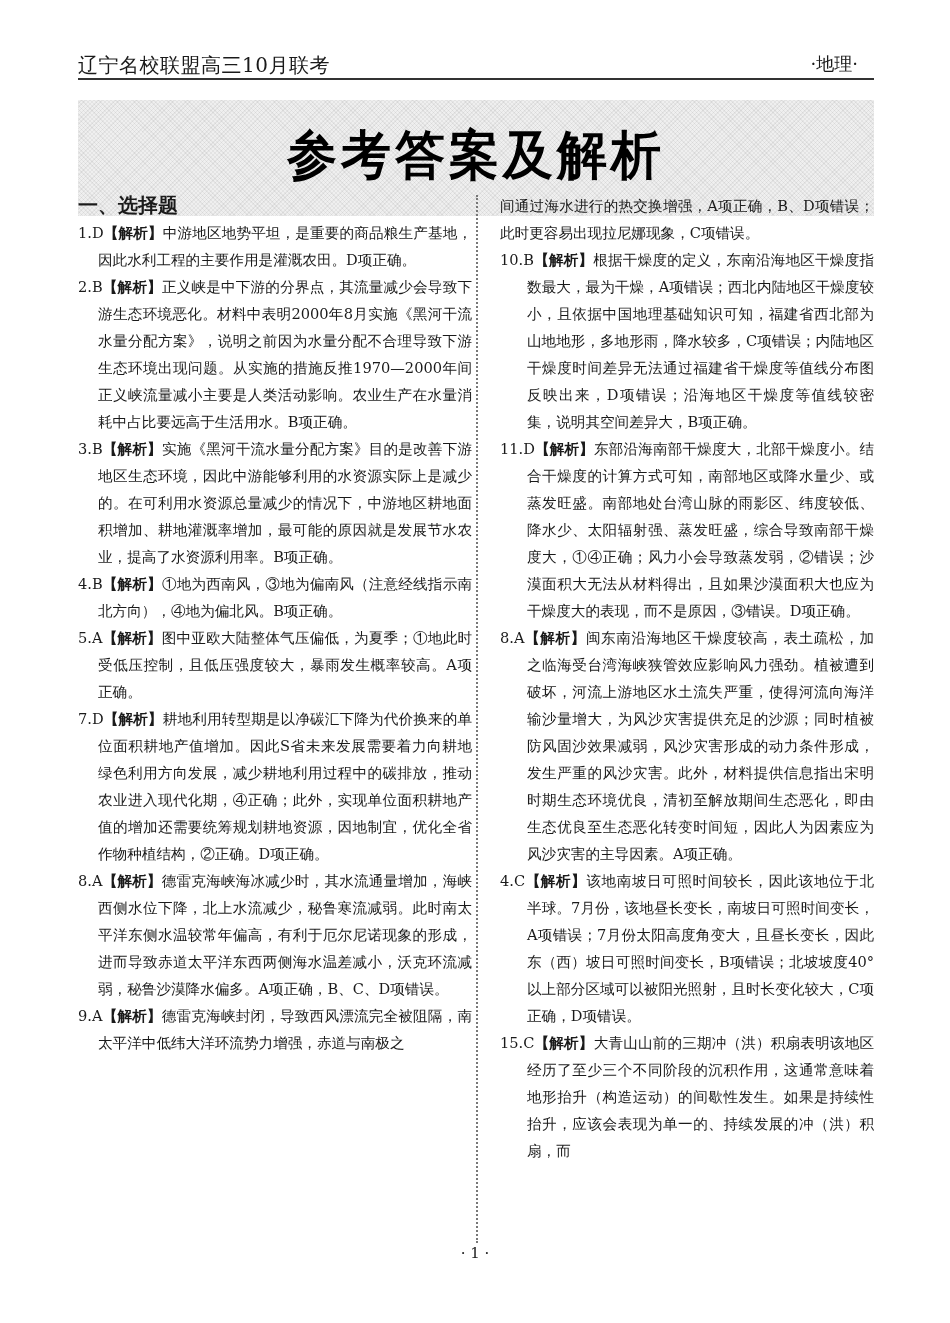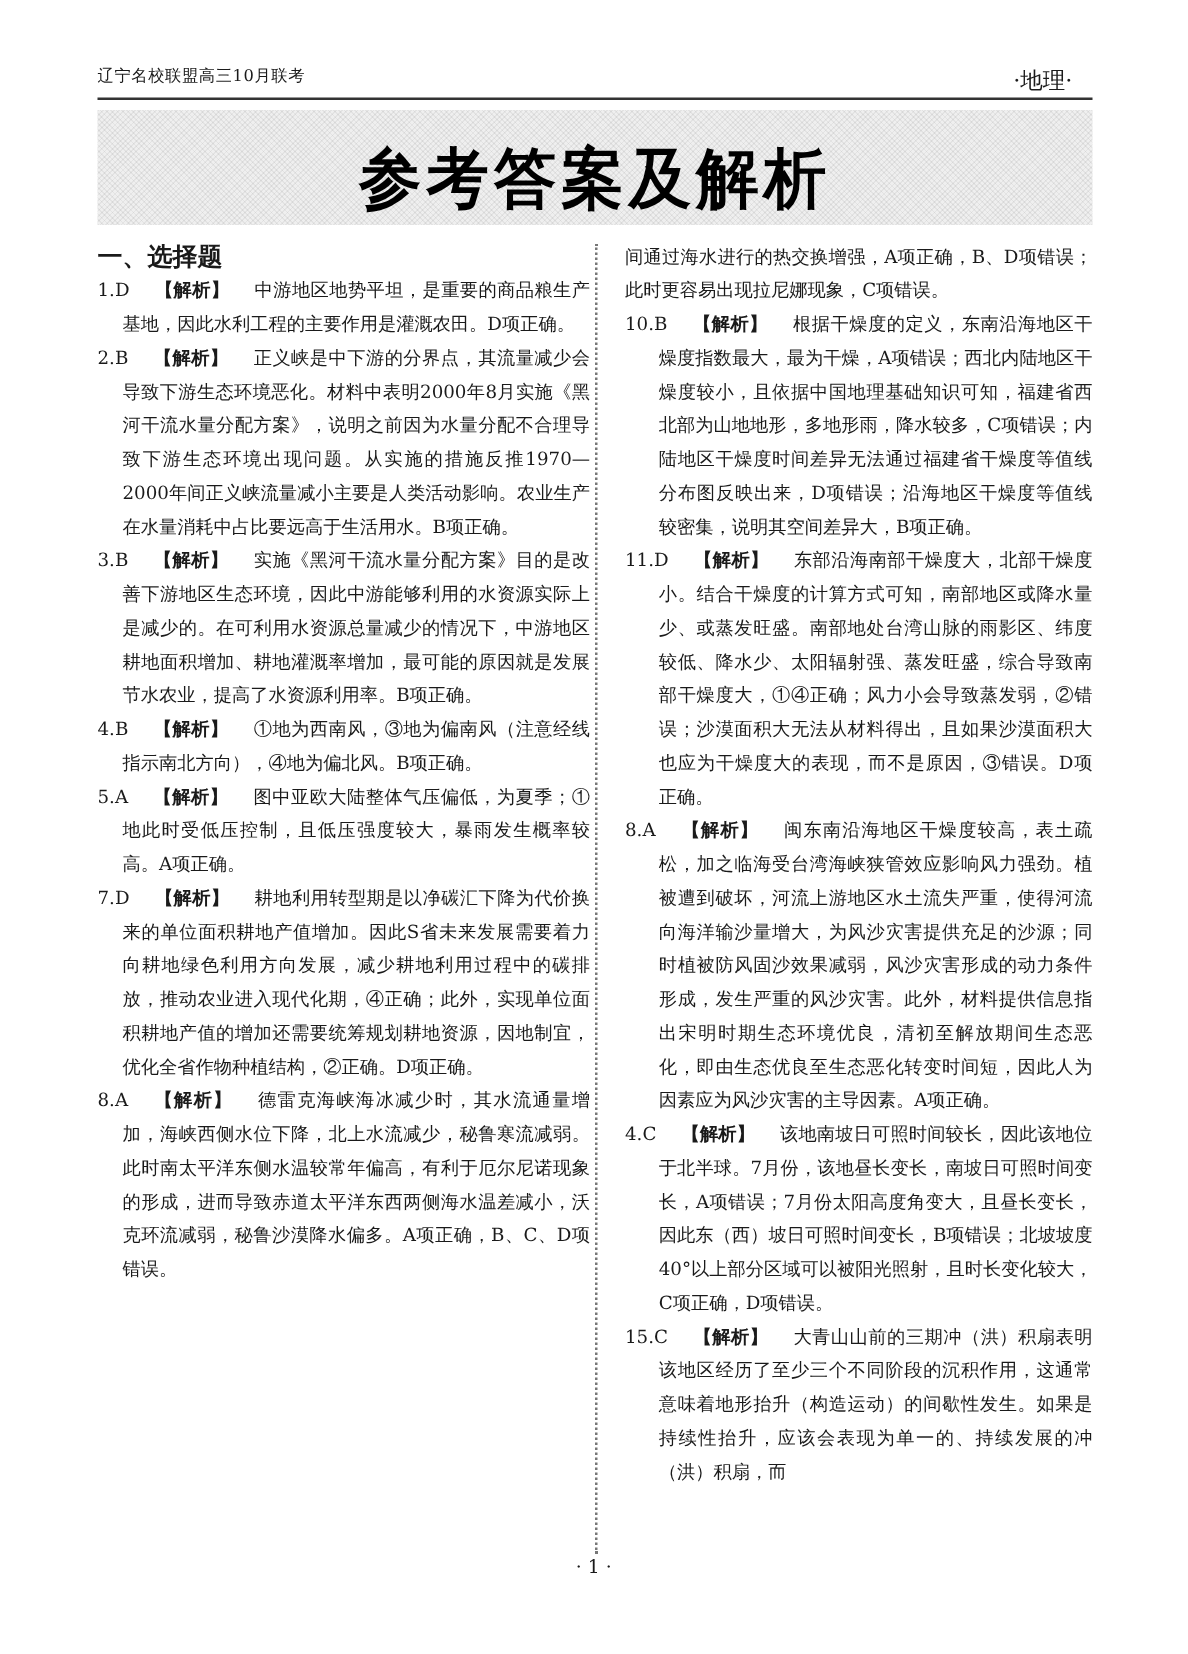--- a/index.html
+++ b/index.html
@@ -1,40 +1,40 @@
 <!DOCTYPE html>
 <html><head>
 <meta charset="utf-8">
 <style>
   html, body { margin: 0; padding: 0; background: #ffffff; }
   body { width: 950px; height: 1323px; position: relative; overflow: hidden;
          font-family: "DejaVu Serif", "Liberation Serif", serif; color: #1a1a1a; }
   .header { position: absolute; left: 78px; top: 50px; width: 796px; height: 28px;
             border-bottom: 2px solid #333; }
-  .header-left { position: absolute; left: 0; top: 2px; font-size: 13px; letter-spacing: 0.5px; }
+  .header-left { position: absolute; left: 0; top: 2px; font-size: 20px; letter-spacing: 0.5px; }
   .header-right { position: absolute; right: 16px; top: 2px; font-size: 18px; }
-  .banner { position: absolute; left: 78px; top: 88px; width: 796px; height: 92px;
+  .banner { position: absolute; left: 78px; top: 100px; width: 796px; height: 116px;
             background-color: #efefef;
             background-image: repeating-linear-gradient(45deg, rgba(0,0,0,0.05) 0 1px, transparent 1px 3px),
                               repeating-linear-gradient(-45deg, rgba(0,0,0,0.05) 0 1px, transparent 1px 3px); }
   .banner-title { position: absolute; left: 0; right: 0; top: 22px; text-align: center;
                   font-family: "DejaVu Sans", "Liberation Sans", sans-serif; font-weight: bold;
                   font-size: 50px; letter-spacing: 4px; color: #000; transform: scaleY(1.05); }
   .col { position: absolute; top: 192px; font-size: 14.6px; line-height: 27px; text-align: justify; }
   .col-left { left: 78px; width: 394px; }
   .col-right { left: 500px; width: 374px; }
   .divider { position: absolute; left: 476px; top: 195px; height: 1048px; width: 0;
              border-left: 2px dotted #777; }
   .section-title { font-family: "DejaVu Sans", "Liberation Sans", sans-serif; font-weight: bold;
                    font-size: 20px; height: 27px; }
   .q { margin: 0; padding-left: 20px; text-indent: -20px; }
   .col-right .q.two { padding-left: 27px; text-indent: -27px; }
   .cont { margin: 0; padding-left: 0; }
   .qnum { font-family: "DejaVu Serif", serif; }
-  .tag { font-family: "DejaVu Sans", "Liberation Sans", sans-serif; font-weight: bold; margin: 0 20px; }
+  .tag { font-family: "DejaVu Sans", "Liberation Sans", sans-serif; font-weight: bold; margin: 0 0; }
   .footer { position: absolute; left: 0; right: 0; top: 1244px; text-align: center; font-size: 15px; }
 </style>
 </head>
 <body>
 
 <div class="header">
   <span class="header-left">辽宁名校联盟高三10月联考</span>
   <span class="header-right">·地理·</span>
 </div>
 
@@ -47,20 +47,21 @@
 <div class="col col-left">
   <div class="section-title">一、选择题</div>
   <div id="left-qs">
       <p class="q"><span class="qnum">1.</span><span class="ans">D</span><span class="tag">【解析】</span><span class="qtext">中游地区地势平坦，是重要的商品粮生产基地，因此水利工程的主要作用是灌溉农田。D项正确。</span></p>
       <p class="q"><span class="qnum">2.</span><span class="ans">B</span><span class="tag">【解析】</span><span class="qtext">正义峡是中下游的分界点，其流量减少会导致下游生态环境恶化。材料中表明2000年8月实施《黑河干流水量分配方案》，说明之前因为水量分配不合理导致下游生态环境出现问题。从实施的措施反推1970—2000年间正义峡流量减小主要是人类活动影响。农业生产在水量消耗中占比要远高于生活用水。B项正确。</span></p>
       <p class="q"><span class="qnum">3.</span><span class="ans">B</span><span class="tag">【解析】</span><span class="qtext">实施《黑河干流水量分配方案》目的是改善下游地区生态环境，因此中游能够利用的水资源实际上是减少的。在可利用水资源总量减少的情况下，中游地区耕地面积增加、耕地灌溉率增加，最可能的原因就是发展节水农业，提高了水资源利用率。B项正确。</span></p>
       <p class="q"><span class="qnum">4.</span><span class="ans">B</span><span class="tag">【解析】</span><span class="qtext">①地为西南风，③地为偏南风（注意经线指示南北方向），④地为偏北风。B项正确。</span></p>
       <p class="q"><span class="qnum">5.</span><span class="ans">A</span><span class="tag">【解析】</span><span class="qtext">图中亚欧大陆整体气压偏低，为夏季；①地此时受低压控制，且低压强度较大，暴雨发生概率较高。A项正确。</span></p>
       <p class="q"><span class="qnum">7.</span><span class="ans">D</span><span class="tag">【解析】</span><span class="qtext">耕地利用转型期是以净碳汇下降为代价换来的单位面积耕地产值增加。因此S省未来发展需要着力向耕地绿色利用方向发展，减少耕地利用过程中的碳排放，推动农业进入现代化期，④正确；此外，实现单位面积耕地产值的增加还需要统筹规划耕地资源，因地制宜，优化全省作物种植结构，②正确。D项正确。</span></p>
       <p class="q"><span class="qnum">8.</span><span class="ans">A</span><span class="tag">【解析】</span><span class="qtext">德雷克海峡海冰减少时，其水流通量增加，海峡西侧水位下降，北上水流减少，秘鲁寒流减弱。此时南太平洋东侧水温较常年偏高，有利于厄尔尼诺现象的形成，进而导致赤道太平洋东西两侧海水温差减小，沃克环流减弱，秘鲁沙漠降水偏多。A项正确，B、C、D项错误。</span></p>
+      <p class="q"><span class="qnum">9.</span><span class="ans">A</span><span class="tag">【解析】</span><span class="qtext">德雷克海峡封闭，导致西风漂流完全被阻隔，南太平洋中低纬大洋环流势力增强，赤道与南极之</span></p>
     </div>
 </div>
 
 <div class="col col-right">
   <p class="cont">间通过海水进行的热交换增强，A项正确，B、D项错误；此时更容易出现拉尼娜现象，C项错误。</p>
   <div id="right-qs">
       <p class="q two"><span class="qnum">10.</span><span class="ans">B</span><span class="tag">【解析】</span><span class="qtext">根据干燥度的定义，东南沿海地区干燥度指数最大，最为干燥，A项错误；西北内陆地区干燥度较小，且依据中国地理基础知识可知，福建省西北部为山地地形，多地形雨，降水较多，C项错误；内陆地区干燥度时间差异无法通过福建省干燥度等值线分布图反映出来，D项错误；沿海地区干燥度等值线较密集，说明其空间差异大，B项正确。</span></p>
       <p class="q two"><span class="qnum">11.</span><span class="ans">D</span><span class="tag">【解析】</span><span class="qtext">东部沿海南部干燥度大，北部干燥度小。结合干燥度的计算方式可知，南部地区或降水量少、或蒸发旺盛。南部地处台湾山脉的雨影区、纬度较低、降水少、太阳辐射强、蒸发旺盛，综合导致南部干燥度大，①④正确；风力小会导致蒸发弱，②错误；沙漠面积大无法从材料得出，且如果沙漠面积大也应为干燥度大的表现，而不是原因，③错误。D项正确。</span></p>
       <p class="q two"><span class="qnum">8.</span><span class="ans">A</span><span class="tag">【解析】</span><span class="qtext">闽东南沿海地区干燥度较高，表土疏松，加之临海受台湾海峡狭管效应影响风力强劲。植被遭到破坏，河流上游地区水土流失严重，使得河流向海洋输沙量增大，为风沙灾害提供充足的沙源；同时植被防风固沙效果减弱，风沙灾害形成的动力条件形成，发生严重的风沙灾害。此外，材料提供信息指出宋明时期生态环境优良，清初至解放期间生态恶化，即由生态优良至生态恶化转变时间短，因此人为因素应为风沙灾害的主导因素。A项正确。</span></p>
       <p class="q two"><span class="qnum">4.</span><span class="ans">C</span><span class="tag">【解析】</span><span class="qtext">该地南坡日可照时间较长，因此该地位于北半球。7月份，该地昼长变长，南坡日可照时间变长，A项错误；7月份太阳高度角变大，且昼长变长，因此东（西）坡日可照时间变长，B项错误；北坡坡度40°以上部分区域可以被阳光照射，且时长变化较大，C项正确，D项错误。</span></p>

